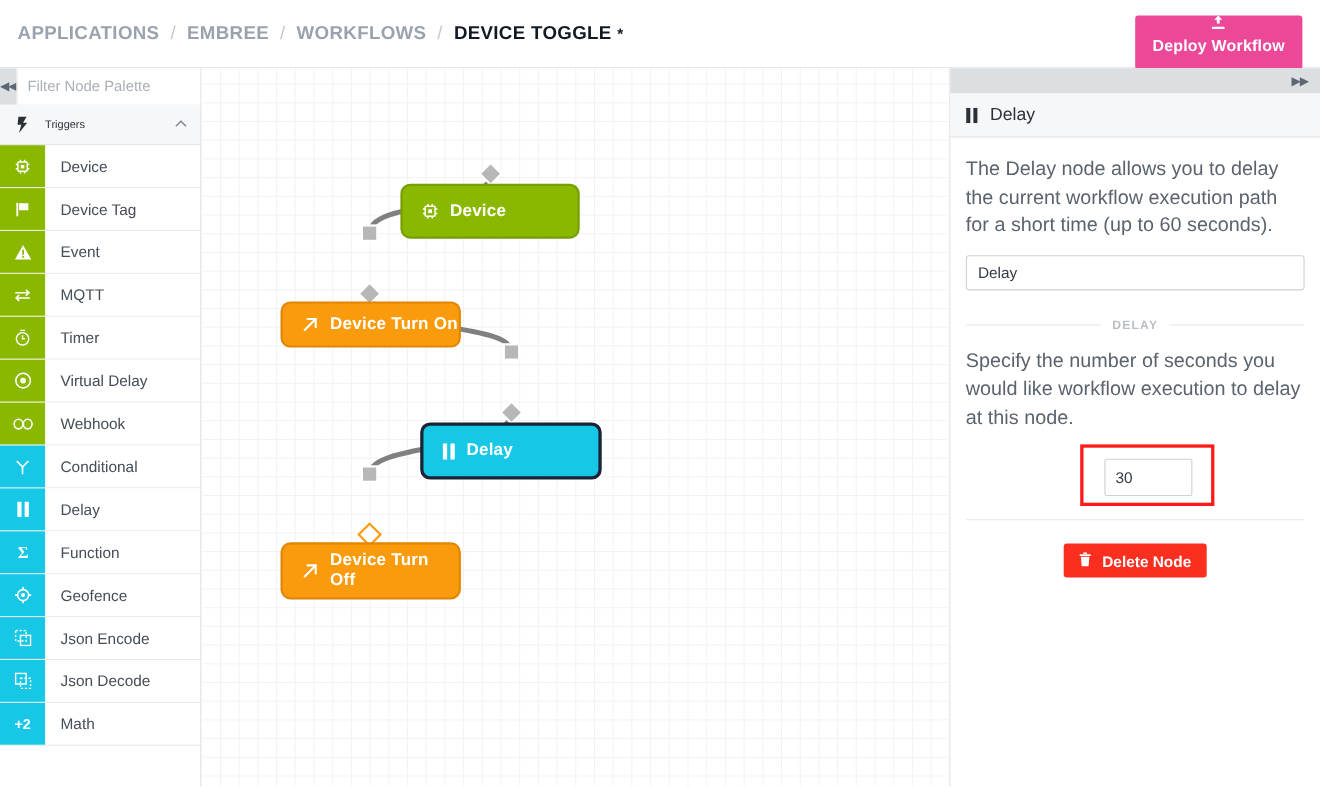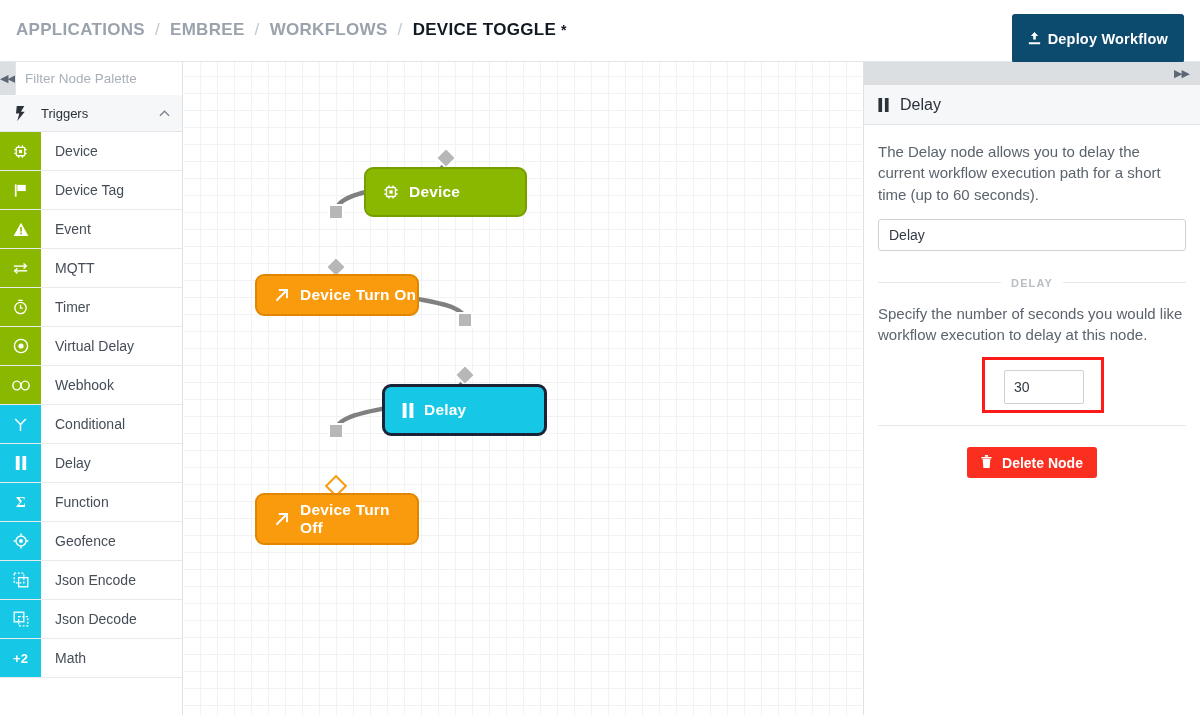--- a/index.html
+++ b/index.html
@@ -22,24 +22,25 @@
     color: #9aa3ad; white-space: nowrap;
   }
   .crumb { color: #9aa3ad; }
   .crumb-sep { color: #c3c9cf; margin: 0 5px; font-weight: 400; }
   .crumb-current { color: #111923; }
   .crumb-star { color: #111923; font-size: 14px; }
 
   .deploy-btn {
     position: absolute; right: 16px; top: 14px;
     height: 49px; padding: 0 16px;
-    background: #0c4a6e; border: none; border-radius: 3px;
+    background: #ec4899; border: none; border-radius: 3px;
     color: #ffffff; font-size: 14.5px; font-weight: 700;
     display: flex; align-items: center; gap: 7px; cursor: pointer;
     letter-spacing: .2px;
+    flex-direction: column;
   }
   .deploy-btn svg { display: block; }
 
   
   .sidebar {
     position: absolute; left: 0; top: 62px; width: 183px; height: 653px;
     background: #ffffff; border-right: 1px solid #dfe2e5; overflow: hidden;
   }
   .palette-top {
     display: flex; height: 33px; border-bottom: 1px solid #e3e5e8;
@@ -60,21 +61,21 @@
 
   .section-header {
     display: flex; align-items: center; height: 37px;
     background: #f6f7f8; border-bottom: 1px solid #e3e5e8;
     cursor: pointer; padding: 0 12px 0 0;
   }
   .sec-icon {
     width: 41px; display: flex; align-items: center; justify-content: center;
     color: #2b3139; font-size: 14px; font-weight: 700;
   }
-  .sec-label { flex: 1; font-size: 13px; color: #2b3139; font-weight: 400; }
+  .sec-label { flex: 1; font-size: 10px; color: #2b3139; font-weight: 400; }
   .sec-chevron { color: #7b838d; font-size: 11px; line-height: 1; }
 
   .pal-item {
     display: flex; align-items: stretch; height: 39px;
     border-bottom: 1px solid #e8eaec; cursor: grab; background: #ffffff;
   }
   .pal-icon {
     width: 41px; display: flex; align-items: center; justify-content: center;
     color: #ffffff;
   }
@@ -124,21 +125,21 @@
   .collapse-right {
     color: #5d6673; font-size: 11px; cursor: pointer; letter-spacing: -1px;
   }
   .rp-header {
     height: 40px; background: #f6f7f8; border-bottom: 1px solid #e3e5e8;
     display: flex; align-items: center; padding-left: 14px; gap: 11px;
   }
   .rp-header-icon { display: flex; align-items: center; color: #2b3139; }
   .rp-title { font-size: 16px; color: #2b3139; }
   .rp-body { padding: 16px 14px 0 14px; }
-  .rp-desc { font-size: 15px; line-height: 1.42; color: #5b636d; }
+  .rp-desc { font-size: 18px; line-height: 1.42; color: #5b636d; }
   .rp-input {
     width: 100%; height: 32px; margin-top: 14px;
     border: 1px solid #ccd1d6; border-radius: 3px;
     padding: 0 10px; font-size: 14px; color: #333a43; outline: none;
     font-family: "Liberation Sans", sans-serif; background: #ffffff;
   }
   .rp-divider {
     display: flex; align-items: center; gap: 10px;
     margin: 26px 0 14px 0;
   }

